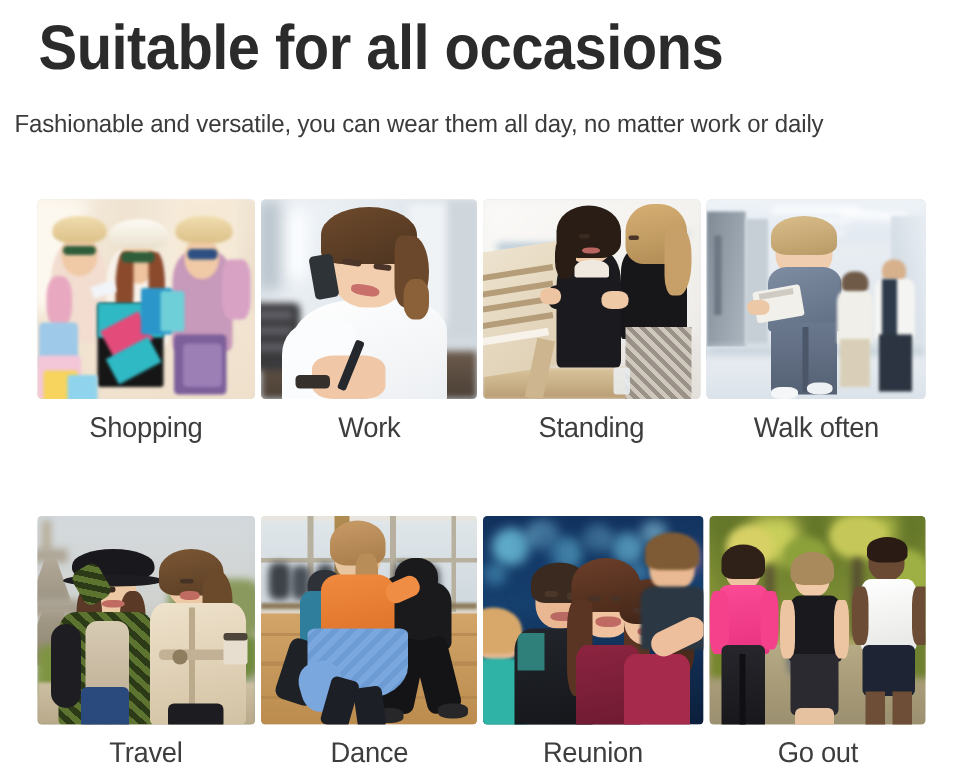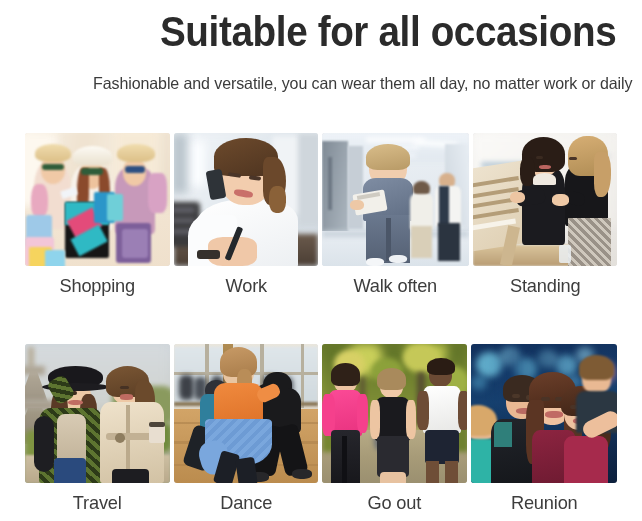--- a/index.html
+++ b/index.html
@@ -16,21 +16,21 @@
   }
   .page {
     position: relative;
     width: 642px;
     height: 521px;
     background: #ffffff;
   }
 
   
   .header {
-    text-align: right;
+    text-align: left;
     padding-top: 8px;
   }
   .title {
     font-size: 42px;
     font-weight: bold;
     color: #2b2b2b;
     letter-spacing: -0.4px;
     line-height: 1.15;
     margin: 0;
     transform: scaleX(0.92);
@@ -210,65 +210,20 @@
             <div class="o" style="left:42%;top:43%;width:13%;height:5%;background:#c9706a;border-radius:40%;transform:rotate(10deg);"></div>
 
             <div class="o" style="left:24%;top:28%;width:11%;height:22%;background:#2e3338;border-radius:3px;transform:rotate(-10deg);"></div>
 
             <div class="o" style="left:24%;top:78%;width:34%;height:22%;background:#f0c8a8;border-radius:30%;"></div>
             <div class="o" style="left:40%;top:70%;width:4%;height:26%;background:#24282c;transform:rotate(22deg);border-radius:2px;"></div>
             <div class="o" style="left:16%;top:88%;width:16%;height:7%;background:#35302c;border-radius:3px;"></div>
           </div>
         </div>
         <div class="caption">Work</div>
-      </div>
-
-      <div class="cell w147">
-        <div class="thumb">
-          <div class="sc walk-bg">
-
-            <div class="o blur2" style="left:0;top:0;width:100%;height:22%;background:linear-gradient(180deg,#eef3f8,#e1e8ef);"></div>
-            <div class="o blur2" style="left:30%;top:4%;width:40%;height:3%;background:#ffffff;"></div>
-            <div class="o blur2" style="left:46%;top:10%;width:20%;height:2.4%;background:#fbfdff;"></div>
-            <div class="o blur2" style="left:52%;top:16%;width:12%;height:2%;background:#f6fafd;"></div>
-            <div class="o blur2" style="left:62%;top:6%;width:30%;height:4%;background:#fdfeff;transform:rotate(4deg);"></div>
-
-            <div class="o blur1" style="left:0;top:6%;width:18%;height:74%;background:linear-gradient(100deg,#7f8a95,#aeb8c1);"></div>
-            <div class="o blur1" style="left:18%;top:10%;width:10%;height:62%;background:#c6ced6;"></div>
-            <div class="o blur1" style="left:4%;top:18%;width:3%;height:40%;background:#6d7884;"></div>
-
-            <div class="o blur1" style="left:84%;top:8%;width:16%;height:62%;background:linear-gradient(260deg,#e7edf3,#cdd6de);"></div>
-
-            <div class="o" style="left:0;top:74%;width:100%;height:26%;background:linear-gradient(180deg,#e9eef3,#dbe3ea);"></div>
-            <div class="o blur2" style="left:0;top:74%;width:100%;height:4%;background:#c8d2db;"></div>
-
-            <div class="o" style="left:32%;top:14%;width:26%;height:26%;background:#f0cdae;border-radius:46%;"></div>
-            <div class="o" style="left:30%;top:8%;width:30%;height:20%;background:linear-gradient(170deg,#d9bd8a,#b89a66);border-radius:50% 50% 26% 26%;"></div>
-            <div class="o" style="left:28%;top:34%;width:34%;height:32%;background:linear-gradient(160deg,#7f8da3,#5f6d83);border-radius:26% 26% 6% 6%;"></div>
-            <div class="o" style="left:30%;top:62%;width:30%;height:36%;background:linear-gradient(180deg,#68768c,#576ersoll);"></div>
-            <div class="o" style="left:30%;top:62%;width:30%;height:36%;background:linear-gradient(180deg,#6a788e,#556174);"></div>
-            <div class="o" style="left:44%;top:64%;width:3%;height:32%;background:#4b5668;"></div>
-
-            <div class="o" style="left:22%;top:44%;width:22%;height:16%;background:#f2f0ea;border-radius:2px;transform:rotate(-10deg);"></div>
-            <div class="o" style="left:24%;top:46%;width:16%;height:3%;background:#cfcbc2;transform:rotate(-10deg);"></div>
-            <div class="o" style="left:19%;top:50%;width:10%;height:8%;background:#edc8a6;border-radius:40%;"></div>
-
-            <div class="o" style="left:30%;top:94%;width:12%;height:6%;background:#f4f6f8;border-radius:40%;"></div>
-            <div class="o" style="left:46%;top:92%;width:12%;height:6%;background:#eef1f4;border-radius:40%;"></div>
-
-            <div class="o blur1" style="left:62%;top:36%;width:12%;height:12%;background:#6f5a48;border-radius:46%;"></div>
-            <div class="o blur1" style="left:60%;top:46%;width:16%;height:26%;background:#f0efe9;border-radius:20% 20% 4% 4%;"></div>
-            <div class="o blur1" style="left:61%;top:70%;width:14%;height:24%;background:#d9cfb8;"></div>
-            <div class="o blur1" style="left:80%;top:30%;width:11%;height:12%;background:#d7b08c;border-radius:46%;"></div>
-            <div class="o blur1" style="left:77%;top:40%;width:18%;height:30%;background:#f4f4f2;border-radius:18% 18% 4% 4%;"></div>
-            <div class="o blur1" style="left:80%;top:40%;width:7%;height:30%;background:#2e3a4a;"></div>
-            <div class="o blur1" style="left:79%;top:68%;width:15%;height:28%;background:#2b3440;"></div>
-          </div>
-        </div>
-        <div class="caption">Walk often</div>
       </div>
 
       <div class="cell">
         <div class="thumb">
           <div class="sc stand-bg">
             <div class="o blur4" style="left:0;top:0;width:100%;height:70%;background:linear-gradient(140deg,#fbfaf8,#eeece8);"></div>
 
             <div class="o blur2" style="left:6%;top:22%;width:30%;height:4%;background:#9fb7c9;border-radius:2px;opacity:.7;"></div>
             <div class="o blur2" style="left:10%;top:30%;width:18%;height:3%;background:#b3c6d4;border-radius:2px;opacity:.6;"></div>
             <div class="o blur2" style="left:74%;top:16%;width:22%;height:3%;background:#c3cdd6;border-radius:2px;opacity:.5;"></div>
@@ -299,20 +254,65 @@
             <div class="o" style="left:66%;top:2%;width:28%;height:30%;background:linear-gradient(170deg,#d6ae74,#b08d55);border-radius:46% 46% 26% 30%;"></div>
             <div class="o" style="left:84%;top:14%;width:12%;height:34%;background:#c79f68;border-radius:20% 40% 50% 30%;"></div>
             <div class="o" style="left:67%;top:18%;width:5%;height:2.6%;background:#4a3528;border-radius:2px;"></div>
             <div class="o" style="left:64%;top:44%;width:14%;height:10%;background:#17171a;border-radius:6px;transform:rotate(16deg);"></div>
             <div class="o" style="left:55%;top:46%;width:12%;height:9%;background:#efc9a6;border-radius:40%;"></div>
 
             <div class="o" style="left:60%;top:84%;width:8%;height:14%;background:rgba(235,240,243,.85);border-radius:2px;"></div>
           </div>
         </div>
         <div class="caption">Standing</div>
+      </div>
+
+      <div class="cell w147">
+        <div class="thumb">
+          <div class="sc walk-bg">
+
+            <div class="o blur2" style="left:0;top:0;width:100%;height:22%;background:linear-gradient(180deg,#eef3f8,#e1e8ef);"></div>
+            <div class="o blur2" style="left:30%;top:4%;width:40%;height:3%;background:#ffffff;"></div>
+            <div class="o blur2" style="left:46%;top:10%;width:20%;height:2.4%;background:#fbfdff;"></div>
+            <div class="o blur2" style="left:52%;top:16%;width:12%;height:2%;background:#f6fafd;"></div>
+            <div class="o blur2" style="left:62%;top:6%;width:30%;height:4%;background:#fdfeff;transform:rotate(4deg);"></div>
+
+            <div class="o blur1" style="left:0;top:6%;width:18%;height:74%;background:linear-gradient(100deg,#7f8a95,#aeb8c1);"></div>
+            <div class="o blur1" style="left:18%;top:10%;width:10%;height:62%;background:#c6ced6;"></div>
+            <div class="o blur1" style="left:4%;top:18%;width:3%;height:40%;background:#6d7884;"></div>
+
+            <div class="o blur1" style="left:84%;top:8%;width:16%;height:62%;background:linear-gradient(260deg,#e7edf3,#cdd6de);"></div>
+
+            <div class="o" style="left:0;top:74%;width:100%;height:26%;background:linear-gradient(180deg,#e9eef3,#dbe3ea);"></div>
+            <div class="o blur2" style="left:0;top:74%;width:100%;height:4%;background:#c8d2db;"></div>
+
+            <div class="o" style="left:32%;top:14%;width:26%;height:26%;background:#f0cdae;border-radius:46%;"></div>
+            <div class="o" style="left:30%;top:8%;width:30%;height:20%;background:linear-gradient(170deg,#d9bd8a,#b89a66);border-radius:50% 50% 26% 26%;"></div>
+            <div class="o" style="left:28%;top:34%;width:34%;height:32%;background:linear-gradient(160deg,#7f8da3,#5f6d83);border-radius:26% 26% 6% 6%;"></div>
+            <div class="o" style="left:30%;top:62%;width:30%;height:36%;background:linear-gradient(180deg,#68768c,#576ersoll);"></div>
+            <div class="o" style="left:30%;top:62%;width:30%;height:36%;background:linear-gradient(180deg,#6a788e,#556174);"></div>
+            <div class="o" style="left:44%;top:64%;width:3%;height:32%;background:#4b5668;"></div>
+
+            <div class="o" style="left:22%;top:44%;width:22%;height:16%;background:#f2f0ea;border-radius:2px;transform:rotate(-10deg);"></div>
+            <div class="o" style="left:24%;top:46%;width:16%;height:3%;background:#cfcbc2;transform:rotate(-10deg);"></div>
+            <div class="o" style="left:19%;top:50%;width:10%;height:8%;background:#edc8a6;border-radius:40%;"></div>
+
+            <div class="o" style="left:30%;top:94%;width:12%;height:6%;background:#f4f6f8;border-radius:40%;"></div>
+            <div class="o" style="left:46%;top:92%;width:12%;height:6%;background:#eef1f4;border-radius:40%;"></div>
+
+            <div class="o blur1" style="left:62%;top:36%;width:12%;height:12%;background:#6f5a48;border-radius:46%;"></div>
+            <div class="o blur1" style="left:60%;top:46%;width:16%;height:26%;background:#f0efe9;border-radius:20% 20% 4% 4%;"></div>
+            <div class="o blur1" style="left:61%;top:70%;width:14%;height:24%;background:#d9cfb8;"></div>
+            <div class="o blur1" style="left:80%;top:30%;width:11%;height:12%;background:#d7b08c;border-radius:46%;"></div>
+            <div class="o blur1" style="left:77%;top:40%;width:18%;height:30%;background:#f4f4f2;border-radius:18% 18% 4% 4%;"></div>
+            <div class="o blur1" style="left:80%;top:40%;width:7%;height:30%;background:#2e3a4a;"></div>
+            <div class="o blur1" style="left:79%;top:68%;width:15%;height:28%;background:#2b3440;"></div>
+          </div>
+        </div>
+        <div class="caption">Walk often</div>
       </div>
     </div>
 
     <div class="row row-2">
 
       <div class="cell">
         <div class="thumb">
           <div class="sc trav-bg">
             <div class="o blur4" style="left:0;top:0;width:100%;height:44%;background:linear-gradient(180deg,#d5dade,#cfd2ce);"></div>
 
@@ -402,68 +402,20 @@
             <div class="o" style="left:58%;top:30%;width:16%;height:10%;background:#ef8d44;transform:rotate(-24deg);border-radius:6px;"></div>
             <div class="o" style="left:22%;top:54%;width:46%;height:34%;background:repeating-linear-gradient(135deg,#7aa7dd 0 4px,#6d9bd4 4px 8px);border-radius:8% 8% 46% 46%;"></div>
             <div class="o" style="left:18%;top:70%;width:20%;height:24%;background:#7aa7dd;transform:rotate(-16deg);border-radius:40%;"></div>
             <div class="o" style="left:30%;top:78%;width:13%;height:24%;background:#1c1f26;transform:rotate(16deg);border-radius:4px;"></div>
             <div class="o" style="left:44%;top:82%;width:13%;height:20%;background:#1c1f26;transform:rotate(-8deg);border-radius:4px;"></div>
           </div>
         </div>
         <div class="caption">Dance</div>
       </div>
 
-      <div class="cell">
-        <div class="thumb">
-          <div class="sc goout-bg">
-            <div class="o blur4" style="left:0;top:0;width:100%;height:56%;background:radial-gradient(circle at 30% 18%,#c9cf5a 0 14%,transparent 15%),radial-gradient(circle at 72% 10%,#b8c24e 0 16%,transparent 17%),linear-gradient(180deg,#5f7227,#87963a);"></div>
-            <div class="o blur2" style="left:8%;top:4%;width:22%;height:22%;background:#d7d065;border-radius:50%;"></div>
-            <div class="o blur2" style="left:56%;top:0%;width:26%;height:20%;background:#c5c858;border-radius:50%;"></div>
-            <div class="o blur2" style="left:34%;top:10%;width:22%;height:18%;background:#8ca13a;border-radius:50%;"></div>
-            <div class="o blur2" style="left:80%;top:16%;width:22%;height:24%;background:#9eb044;border-radius:50%;"></div>
-
-            <div class="o blur2" style="left:26%;top:24%;width:4%;height:34%;background:#5c5434;"></div>
-            <div class="o blur2" style="left:66%;top:20%;width:5%;height:38%;background:#574f31;"></div>
-
-            <div class="o" style="left:0;top:62%;width:100%;height:38%;background:linear-gradient(180deg,#b7ab86 0%,#a79b78 50%,#9b9070 100%);"></div>
-            <div class="o blur2" style="left:0;top:58%;width:18%;height:20%;background:#76862f;"></div>
-            <div class="o blur2" style="left:84%;top:56%;width:18%;height:22%;background:#6f8130;"></div>
-
-            <div class="o blur2" style="left:36%;top:52%;width:8%;height:24%;background:#6a6e74;border-radius:30%;"></div>
-            <div class="o blur2" style="left:45%;top:54%;width:7%;height:22%;background:#7b7f86;border-radius:30%;"></div>
-
-            <div class="o" style="left:8%;top:18%;width:16%;height:17%;background:#edc4a2;border-radius:46%;"></div>
-            <div class="o" style="left:6%;top:14%;width:20%;height:16%;background:#2f2118;border-radius:50% 50% 26% 26%;"></div>
-            <div class="o" style="left:4%;top:33%;width:24%;height:33%;background:linear-gradient(170deg,#fb4a96,#e8327f);border-radius:22% 22% 6% 6%;"></div>
-            <div class="o" style="left:0%;top:36%;width:9%;height:30%;background:#f5408c;border-radius:30%;"></div>
-            <div class="o" style="left:24%;top:36%;width:8%;height:28%;background:#f5408c;border-radius:30%;"></div>
-            <div class="o" style="left:6%;top:62%;width:20%;height:40%;background:linear-gradient(180deg,#26262c,#17171b);border-radius:4px;"></div>
-            <div class="o" style="left:14%;top:66%;width:3%;height:36%;background:#101014;"></div>
-
-            <div class="o" style="left:40%;top:22%;width:16%;height:17%;background:#f0c9a8;border-radius:46%;"></div>
-            <div class="o" style="left:38%;top:17%;width:20%;height:16%;background:#a98a5c;border-radius:50% 50% 28% 28%;"></div>
-            <div class="o" style="left:37%;top:38%;width:24%;height:32%;background:#1a1a1e;border-radius:22% 22% 6% 6%;"></div>
-            <div class="o" style="left:33%;top:40%;width:7%;height:28%;background:#edc5a2;border-radius:30%;"></div>
-            <div class="o" style="left:58%;top:40%;width:7%;height:28%;background:#edc5a2;border-radius:30%;"></div>
-            <div class="o" style="left:38%;top:66%;width:22%;height:30%;background:#2a2a30;border-radius:4px;"></div>
-            <div class="o" style="left:40%;top:92%;width:18%;height:10%;background:#e7c2a0;border-radius:4px;"></div>
-
-            <div class="o" style="left:74%;top:14%;width:16%;height:17%;background:#6b4a34;border-radius:46%;"></div>
-            <div class="o" style="left:73%;top:10%;width:19%;height:12%;background:#2a1c14;border-radius:50% 50% 30% 30%;"></div>
-            <div class="o" style="left:70%;top:30%;width:26%;height:34%;background:linear-gradient(170deg,#ffffff,#e7e7e5);border-radius:18% 18% 6% 6%;"></div>
-            <div class="o" style="left:66%;top:34%;width:8%;height:28%;background:#6d4c36;border-radius:30%;"></div>
-            <div class="o" style="left:94%;top:34%;width:8%;height:28%;background:#6d4c36;border-radius:30%;"></div>
-            <div class="o" style="left:71%;top:62%;width:24%;height:24%;background:#1e2433;border-radius:4px;"></div>
-            <div class="o" style="left:72%;top:84%;width:9%;height:18%;background:#6f4e37;"></div>
-            <div class="o" style="left:85%;top:84%;width:9%;height:18%;background:#6f4e37;"></div>
-          </div>
-        </div>
-        <div class="caption">Go out</div>
-      </div>
-
       <div class="cell w147">
         <div class="thumb">
           <div class="sc reun-bg">
 
             <div class="o bokeh" style="left:4%;top:6%;width:18%;height:18%;background:rgba(120,210,235,.75);"></div>
             <div class="o bokeh" style="left:20%;top:2%;width:14%;height:14%;background:rgba(150,225,245,.6);"></div>
             <div class="o bokeh" style="left:30%;top:10%;width:16%;height:16%;background:rgba(110,200,230,.65);"></div>
             <div class="o bokeh" style="left:46%;top:4%;width:13%;height:13%;background:rgba(140,215,240,.55);"></div>
             <div class="o bokeh" style="left:58%;top:8%;width:15%;height:15%;background:rgba(120,205,235,.6);"></div>
             <div class="o bokeh" style="left:72%;top:2%;width:12%;height:12%;background:rgba(160,225,245,.5);"></div>
@@ -504,15 +456,63 @@
 
             <div class="o blur1" style="left:76%;top:14%;width:20%;height:22%;background:#e9b993;border-radius:44%;"></div>
             <div class="o blur1" style="left:74%;top:8%;width:24%;height:18%;background:#7e5b34;border-radius:50% 50% 26% 26%;"></div>
             <div class="o blur1" style="left:72%;top:34%;width:30%;height:30%;background:#2b3742;border-radius:20% 20% 4% 4%;"></div>
 
             <div class="o" style="left:76%;top:52%;width:26%;height:12%;background:#edbf9c;border-radius:20px;transform:rotate(-26deg);"></div>
           </div>
         </div>
         <div class="caption">Reunion</div>
       </div>
+
+      <div class="cell">
+        <div class="thumb">
+          <div class="sc goout-bg">
+            <div class="o blur4" style="left:0;top:0;width:100%;height:56%;background:radial-gradient(circle at 30% 18%,#c9cf5a 0 14%,transparent 15%),radial-gradient(circle at 72% 10%,#b8c24e 0 16%,transparent 17%),linear-gradient(180deg,#5f7227,#87963a);"></div>
+            <div class="o blur2" style="left:8%;top:4%;width:22%;height:22%;background:#d7d065;border-radius:50%;"></div>
+            <div class="o blur2" style="left:56%;top:0%;width:26%;height:20%;background:#c5c858;border-radius:50%;"></div>
+            <div class="o blur2" style="left:34%;top:10%;width:22%;height:18%;background:#8ca13a;border-radius:50%;"></div>
+            <div class="o blur2" style="left:80%;top:16%;width:22%;height:24%;background:#9eb044;border-radius:50%;"></div>
+
+            <div class="o blur2" style="left:26%;top:24%;width:4%;height:34%;background:#5c5434;"></div>
+            <div class="o blur2" style="left:66%;top:20%;width:5%;height:38%;background:#574f31;"></div>
+
+            <div class="o" style="left:0;top:62%;width:100%;height:38%;background:linear-gradient(180deg,#b7ab86 0%,#a79b78 50%,#9b9070 100%);"></div>
+            <div class="o blur2" style="left:0;top:58%;width:18%;height:20%;background:#76862f;"></div>
+            <div class="o blur2" style="left:84%;top:56%;width:18%;height:22%;background:#6f8130;"></div>
+
+            <div class="o blur2" style="left:36%;top:52%;width:8%;height:24%;background:#6a6e74;border-radius:30%;"></div>
+            <div class="o blur2" style="left:45%;top:54%;width:7%;height:22%;background:#7b7f86;border-radius:30%;"></div>
+
+            <div class="o" style="left:8%;top:18%;width:16%;height:17%;background:#edc4a2;border-radius:46%;"></div>
+            <div class="o" style="left:6%;top:14%;width:20%;height:16%;background:#2f2118;border-radius:50% 50% 26% 26%;"></div>
+            <div class="o" style="left:4%;top:33%;width:24%;height:33%;background:linear-gradient(170deg,#fb4a96,#e8327f);border-radius:22% 22% 6% 6%;"></div>
+            <div class="o" style="left:0%;top:36%;width:9%;height:30%;background:#f5408c;border-radius:30%;"></div>
+            <div class="o" style="left:24%;top:36%;width:8%;height:28%;background:#f5408c;border-radius:30%;"></div>
+            <div class="o" style="left:6%;top:62%;width:20%;height:40%;background:linear-gradient(180deg,#26262c,#17171b);border-radius:4px;"></div>
+            <div class="o" style="left:14%;top:66%;width:3%;height:36%;background:#101014;"></div>
+
+            <div class="o" style="left:40%;top:22%;width:16%;height:17%;background:#f0c9a8;border-radius:46%;"></div>
+            <div class="o" style="left:38%;top:17%;width:20%;height:16%;background:#a98a5c;border-radius:50% 50% 28% 28%;"></div>
+            <div class="o" style="left:37%;top:38%;width:24%;height:32%;background:#1a1a1e;border-radius:22% 22% 6% 6%;"></div>
+            <div class="o" style="left:33%;top:40%;width:7%;height:28%;background:#edc5a2;border-radius:30%;"></div>
+            <div class="o" style="left:58%;top:40%;width:7%;height:28%;background:#edc5a2;border-radius:30%;"></div>
+            <div class="o" style="left:38%;top:66%;width:22%;height:30%;background:#2a2a30;border-radius:4px;"></div>
+            <div class="o" style="left:40%;top:92%;width:18%;height:10%;background:#e7c2a0;border-radius:4px;"></div>
+
+            <div class="o" style="left:74%;top:14%;width:16%;height:17%;background:#6b4a34;border-radius:46%;"></div>
+            <div class="o" style="left:73%;top:10%;width:19%;height:12%;background:#2a1c14;border-radius:50% 50% 30% 30%;"></div>
+            <div class="o" style="left:70%;top:30%;width:26%;height:34%;background:linear-gradient(170deg,#ffffff,#e7e7e5);border-radius:18% 18% 6% 6%;"></div>
+            <div class="o" style="left:66%;top:34%;width:8%;height:28%;background:#6d4c36;border-radius:30%;"></div>
+            <div class="o" style="left:94%;top:34%;width:8%;height:28%;background:#6d4c36;border-radius:30%;"></div>
+            <div class="o" style="left:71%;top:62%;width:24%;height:24%;background:#1e2433;border-radius:4px;"></div>
+            <div class="o" style="left:72%;top:84%;width:9%;height:18%;background:#6f4e37;"></div>
+            <div class="o" style="left:85%;top:84%;width:9%;height:18%;background:#6f4e37;"></div>
+          </div>
+        </div>
+        <div class="caption">Go out</div>
+      </div>
     </div>
   </div>
 </div>
 
 </body></html>

